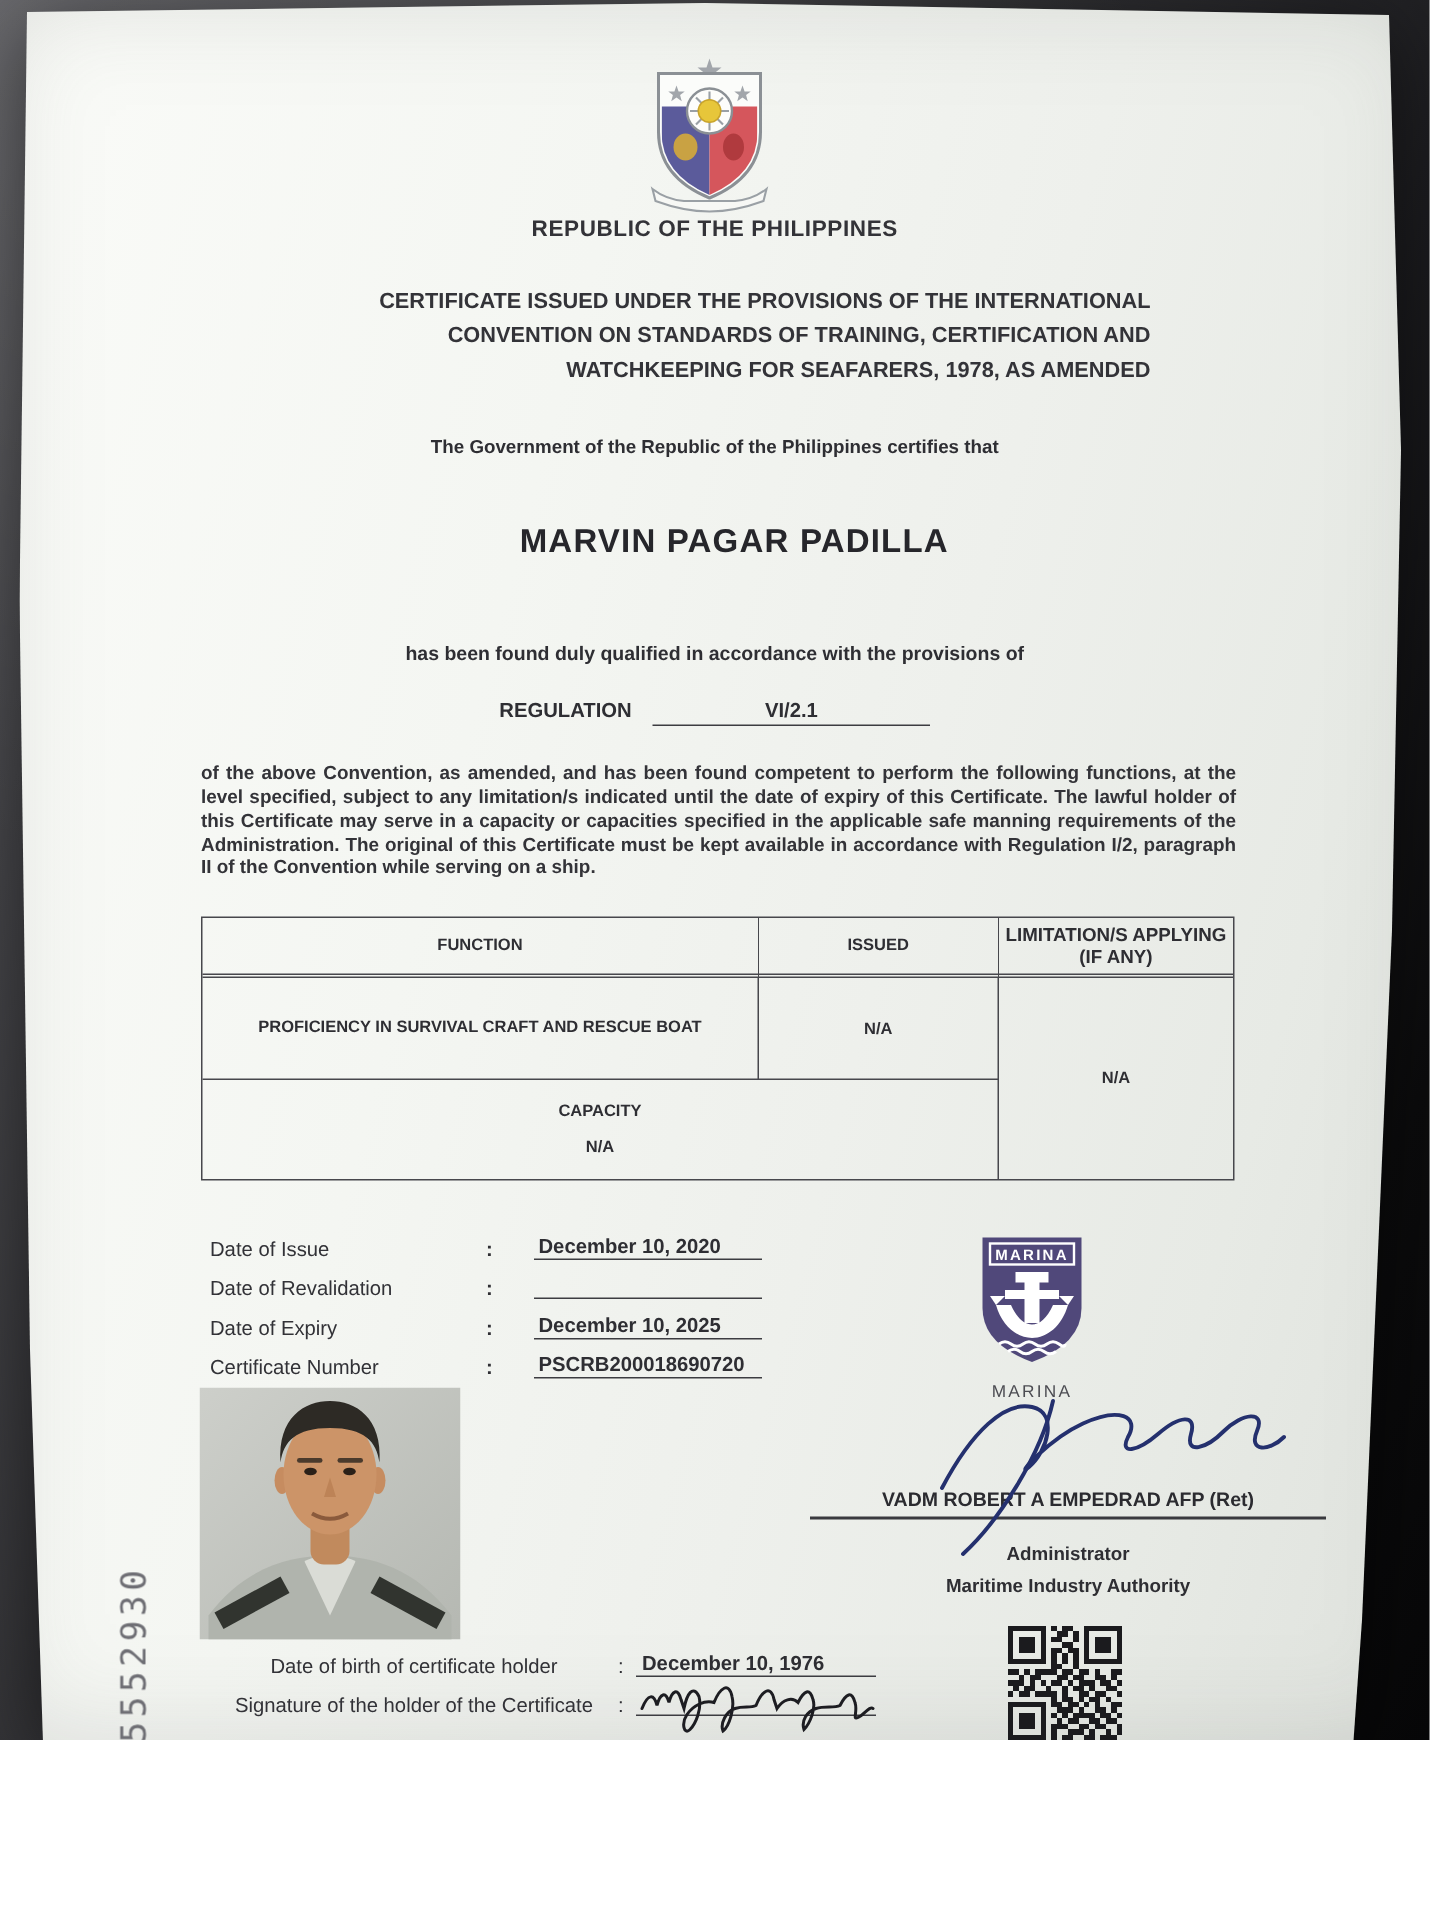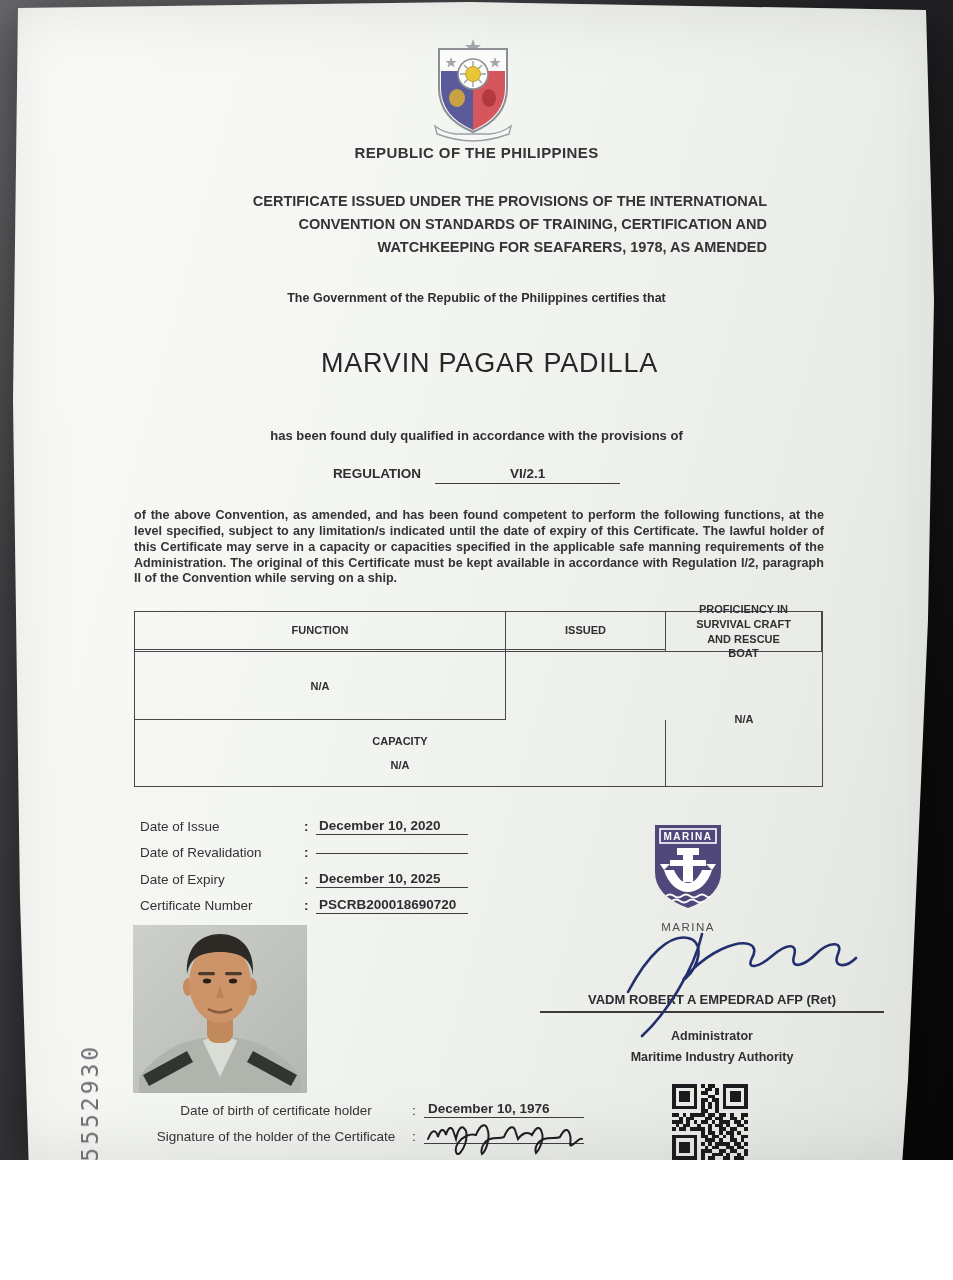--- a/index.html
+++ b/index.html
@@ -24,21 +24,21 @@
 
   .abs{ position:absolute; }
   .ctr{ left:0; width:953px; text-align:center; }
 
   
   .crest{ left:430px; top:38px; }
   .country{ top:144px; font-size:15px; font-weight:700; letter-spacing:.4px; color:#333338; }
   .statement{ top:190px; left:187px; width:580px; text-align:right;
               font-size:14.5px; font-weight:700; line-height:1.58; color:#333338; }
   .certifies{ top:291px; font-size:12.5px; font-weight:700; }
-  .holder-name{ top:348px; font-size:27px; font-weight:400; letter-spacing:.8px; color:#26262b;padding-left:26px; }
+  .holder-name{ top:348px; font-size:22px; font-weight:700; letter-spacing:.8px; color:#26262b;padding-left:26px; }
   .qualified{ top:428px; font-size:13px; font-weight:700; }
   .regulation{ top:466px; font-size:13.5px; font-weight:700; }
   .reg-line{ display:inline-block; width:185px; margin-left:14px;
              border-bottom:1.6px solid #3c3c41; padding-bottom:2px; text-align:center; }
 
   .paragraph{ top:508px; left:134px; width:690px; font-size:12.6px; font-weight:700;
               line-height:1.26; text-align:justify; color:#333338; }
 
   
   .cert-table{ left:134px; top:611px; width:689px; display:grid;
@@ -50,21 +50,21 @@
          text-align:center; font-weight:700; font-size:11px; color:#2e2e33; }
   .cell.last-col{ border-right:none; }
   .cell.hdr{ border-bottom:3.5px double #47474c; line-height:1.15; }
   .cell.hdr.last-col{ font-size:12.5px; }
   .function-cell{ padding:0 28px; line-height:1.35; }
   .limitation-cell{ grid-column:3; grid-row:2 / 4; border-bottom:none; }
   .capacity-cell{ grid-column:1 / 3; grid-row:3; border-bottom:none; gap:12px;justify-content:center; }
 
   
   .details{ left:140px; top:813px; }
-  .detail-row{ display:flex; align-items:center; height:26.5px; }
+  .detail-row{ display:flex; align-items:flex-end; height:26.5px;gap:20px; }
   .d-label{ width:164px; font-size:13.5px; color:#323237; }
   .d-colon{ width:12px; font-weight:700; font-size:13.5px; }
   .d-line{ width:152px; border-bottom:1.5px solid #3c3c41; font-weight:700;
            font-size:13.5px; padding:0 3px 1px; white-space:nowrap; }
 
   
   .marina-block{ left:648px; top:822px; width:80px; text-align:center; }
   .marina-caption{ margin-top:7px; font-size:11.5px; letter-spacing:1.5px; color:#4c4c52; }
 
   
@@ -140,20 +140,21 @@
 
       <div class="abs ctr regulation">
         <span>REGULATION</span><span class="reg-line"><span>VI/2.1</span></span>
       </div>
 
       <div class="abs paragraph">of the above Convention, as amended, and has been found competent to perform the following functions, at the level specified, subject to any limitation/s indicated until the date of expiry of this Certificate. The lawful holder of this Certificate may serve in a capacity or capacities specified in the applicable safe manning requirements of the Administration. The original of this Certificate must be kept available in accordance with Regulation I/2, paragraph II of the Convention while serving on a ship.</div>
 
       <div class="abs cert-table">
         <div class="cell hdr">FUNCTION</div>
         <div class="cell hdr">ISSUED</div>
+        <div class="cell hdr last-col">LIMITATION/S APPLYING (IF ANY)</div>
 
         <div class="cell function-cell">PROFICIENCY IN SURVIVAL CRAFT AND RESCUE BOAT</div>
         <div class="cell">N/A</div>
         <div class="cell last-col limitation-cell">N/A</div>
 
         <div class="cell capacity-cell">
           <span>CAPACITY</span>
           <span>N/A</span>
         </div>
       </div>

